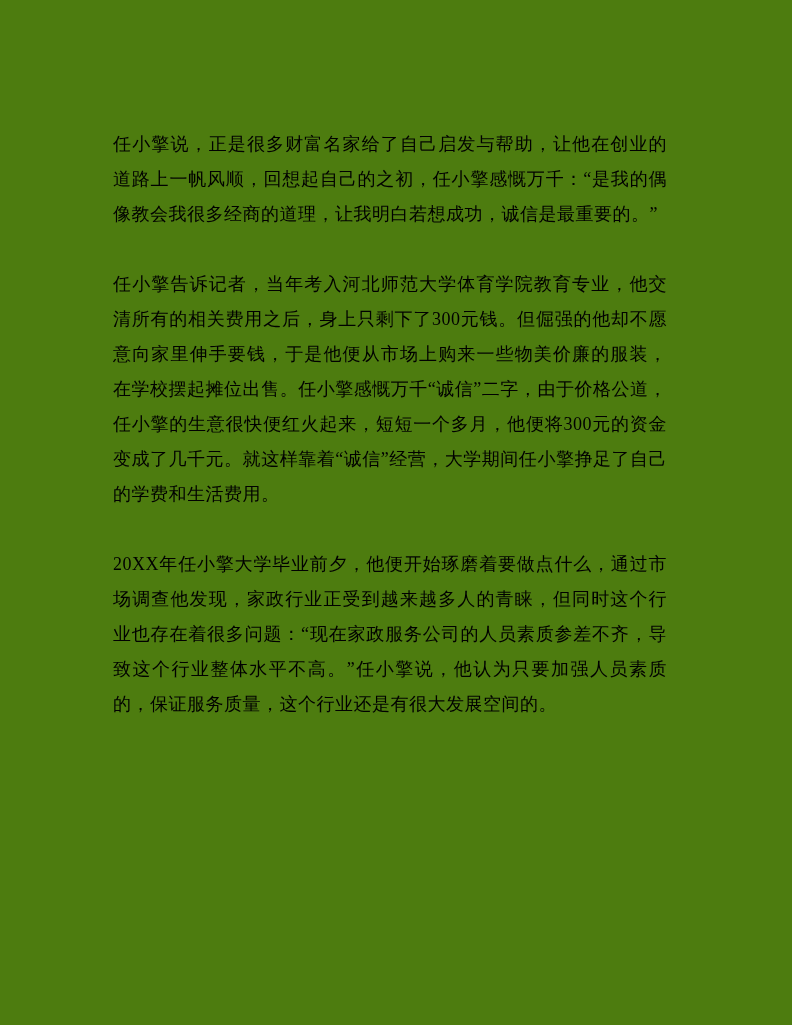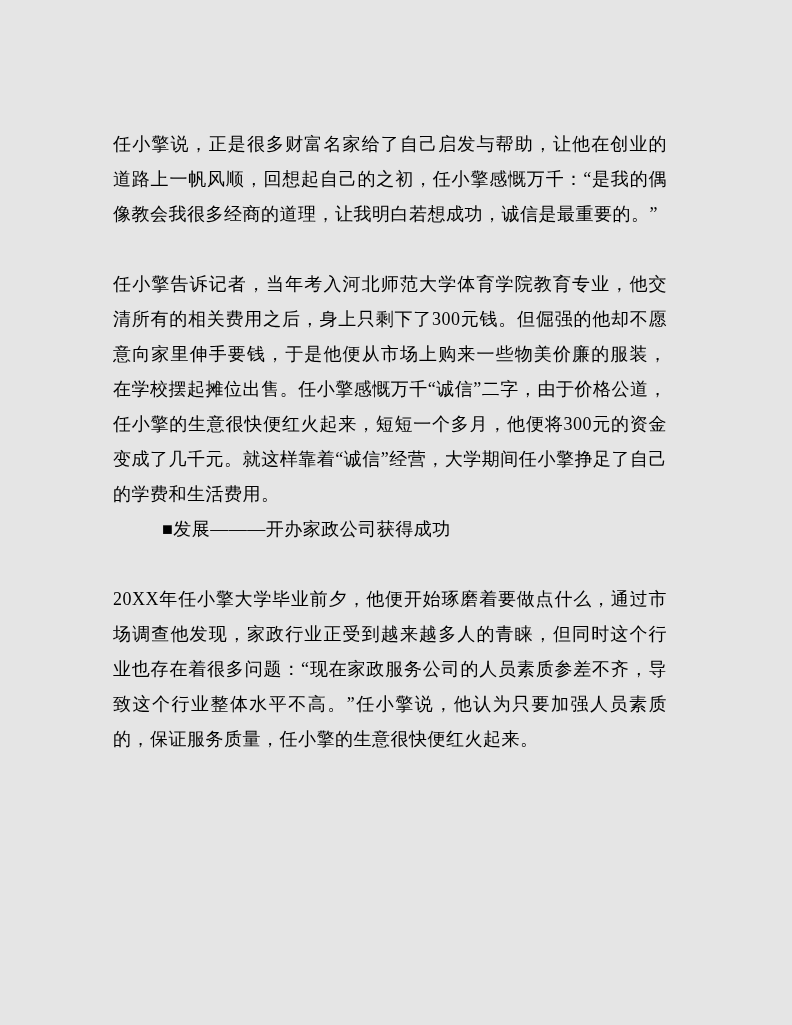--- a/index.html
+++ b/index.html
@@ -4,21 +4,21 @@
 <style>
   html, body {
     margin: 0;
     padding: 0;
     background: #ffffff;
   }
   .page {
     position: relative;
     width: 792px;
     height: 1025px;
-    background: #e5e5e5;
+    background: #4d7c0f;
     color: #000000;
     overflow: hidden;
     font-family: "Liberation Serif", "DejaVu Serif", serif;
   }
   .content {
     position: absolute;
     left: 113px;
     top: 127px;
     width: 554px;
     font-size: 18px;
@@ -42,16 +42,15 @@
     text-align: left;
   }
 </style>
 </head>
 <body>
 
 <div class="page">
   <div class="content">
     <p class="para">任小擎说，正是很多财富名家给了自己启发与帮助，让他在创业的道路上一帆风顺，回想起自己的之初，任小擎感慨万千：“是我的偶像教会我很多经商的道理，让我明白若想成功，诚信是最重要的。”</p>
     <p class="para">任小擎告诉记者，当年考入河北师范大学体育学院教育专业，他交清所有的相关费用之后，身上只剩下了300元钱。但倔强的他却不愿意向家里伸手要钱，于是他便从市场上购来一些物美价廉的服装，在学校摆起摊位出售。任小擎感慨万千“诚信”二字，由于价格公道，任小擎的生意很快便红火起来，短短一个多月，他便将300元的资金变成了几千元。就这样靠着“诚信”经营，大学期间任小擎挣足了自己的学费和生活费用。</p>
-    <h3 class="section-heading">■发展———开办家政公司获得成功</h3>
-    <p class="para">20XX年任小擎大学毕业前夕，他便开始琢磨着要做点什么，通过市场调查他发现，家政行业正受到越来越多人的青睐，但同时这个行业也存在着很多问题：“现在家政服务公司的人员素质参差不齐，导致这个行业整体水平不高。”任小擎说，他认为只要加强人员素质的，保证服务质量，任小擎的生意很快便红火起来。</p>
+    <p class="para">20XX年任小擎大学毕业前夕，他便开始琢磨着要做点什么，通过市场调查他发现，家政行业正受到越来越多人的青睐，但同时这个行业也存在着很多问题：“现在家政服务公司的人员素质参差不齐，导致这个行业整体水平不高。”任小擎说，他认为只要加强人员素质的，保证服务质量，这个行业还是有很大发展空间的。</p>
   </div>
 </div>
 
 </body></html>

